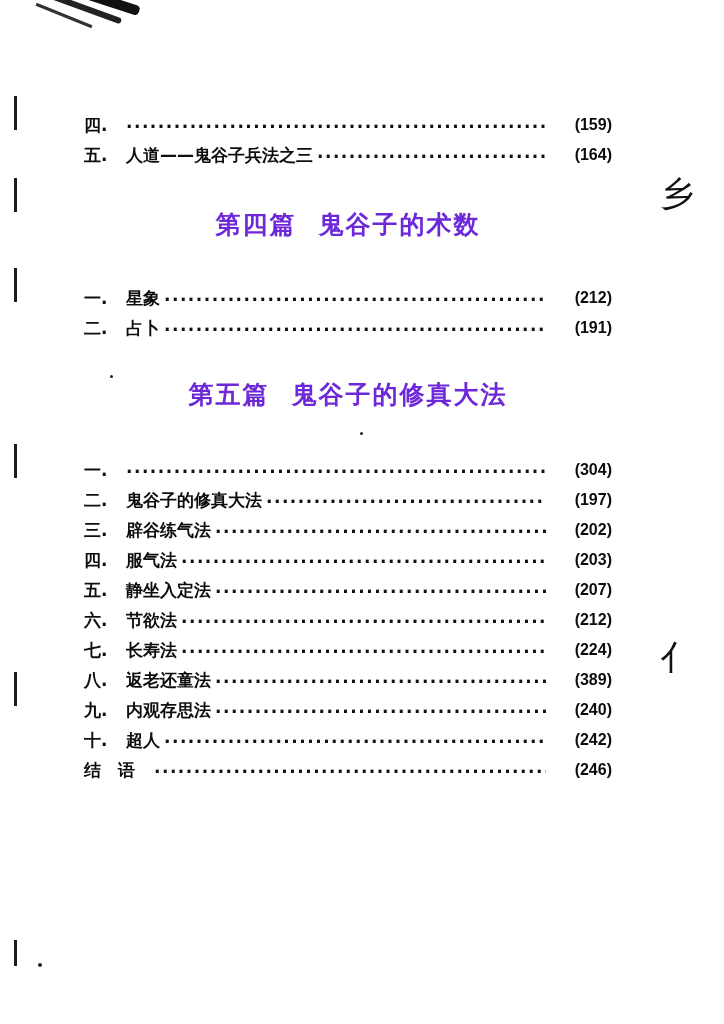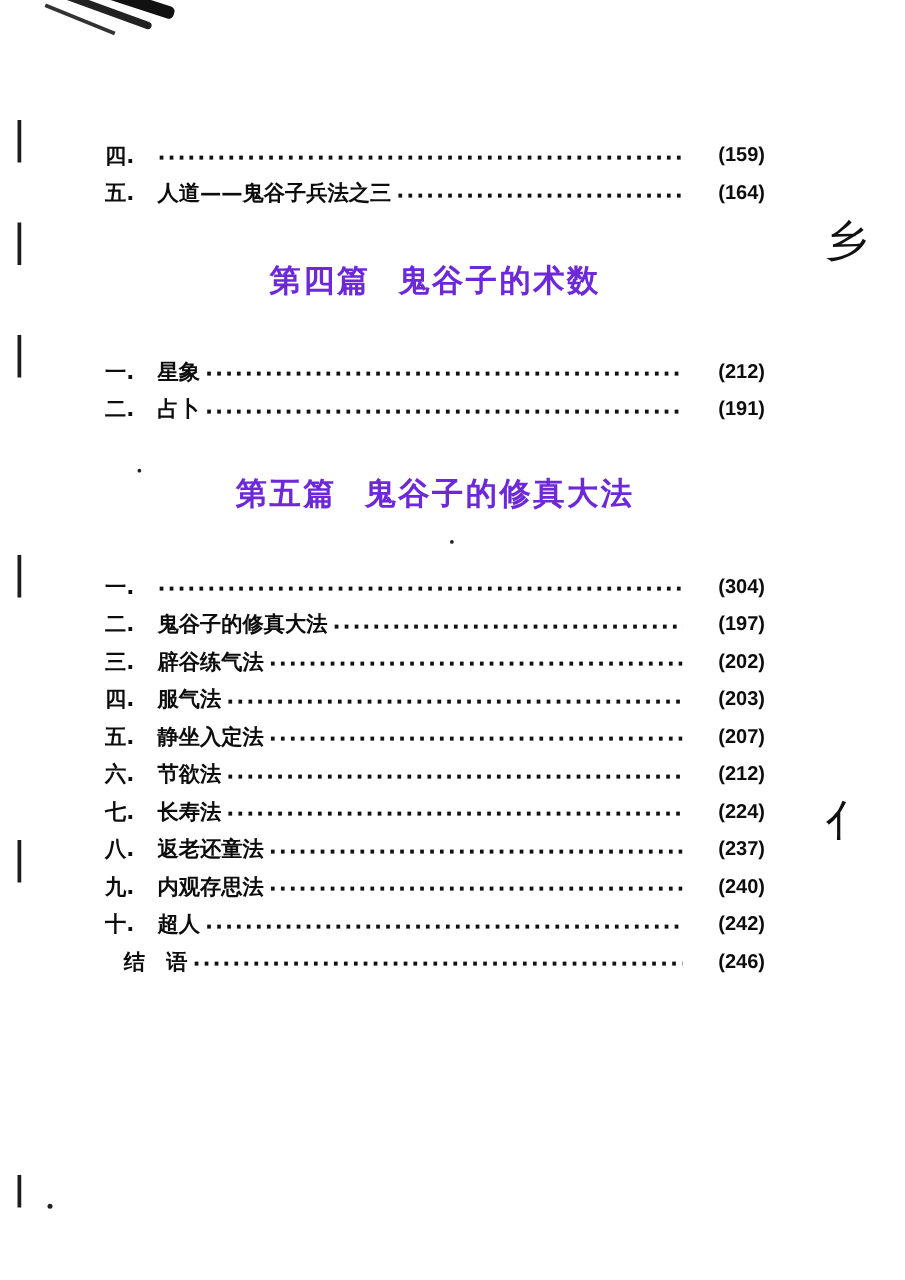--- a/index.html
+++ b/index.html
@@ -250,35 +250,35 @@
     <div class="entry">
       <span class="num">七.</span>
       <span class="title">长寿法</span>
       <span class="leader"></span>
       <span class="pageno">(224)</span>
     </div>
     <div class="entry">
       <span class="num">八.</span>
       <span class="title">返老还童法</span>
       <span class="leader"></span>
-      <span class="pageno">(237)</span>
+      <span class="pageno">(389)</span>
     </div>
     <div class="entry">
       <span class="num">九.</span>
       <span class="title">内观存思法</span>
       <span class="leader"></span>
       <span class="pageno">(240)</span>
     </div>
     <div class="entry">
       <span class="num">十.</span>
       <span class="title">超人</span>
       <span class="leader"></span>
       <span class="pageno">(242)</span>
     </div>
     <div class="entry">
-      <span class="num" style="width:66px;text-align:right;">结　语</span>
+      <span class="num" style="width:66px;">结　语</span>
       <span class="title"></span>
       <span class="leader"></span>
       <span class="pageno">(246)</span>
     </div>
   </div>
 
 </div>
 
 </body></html>

